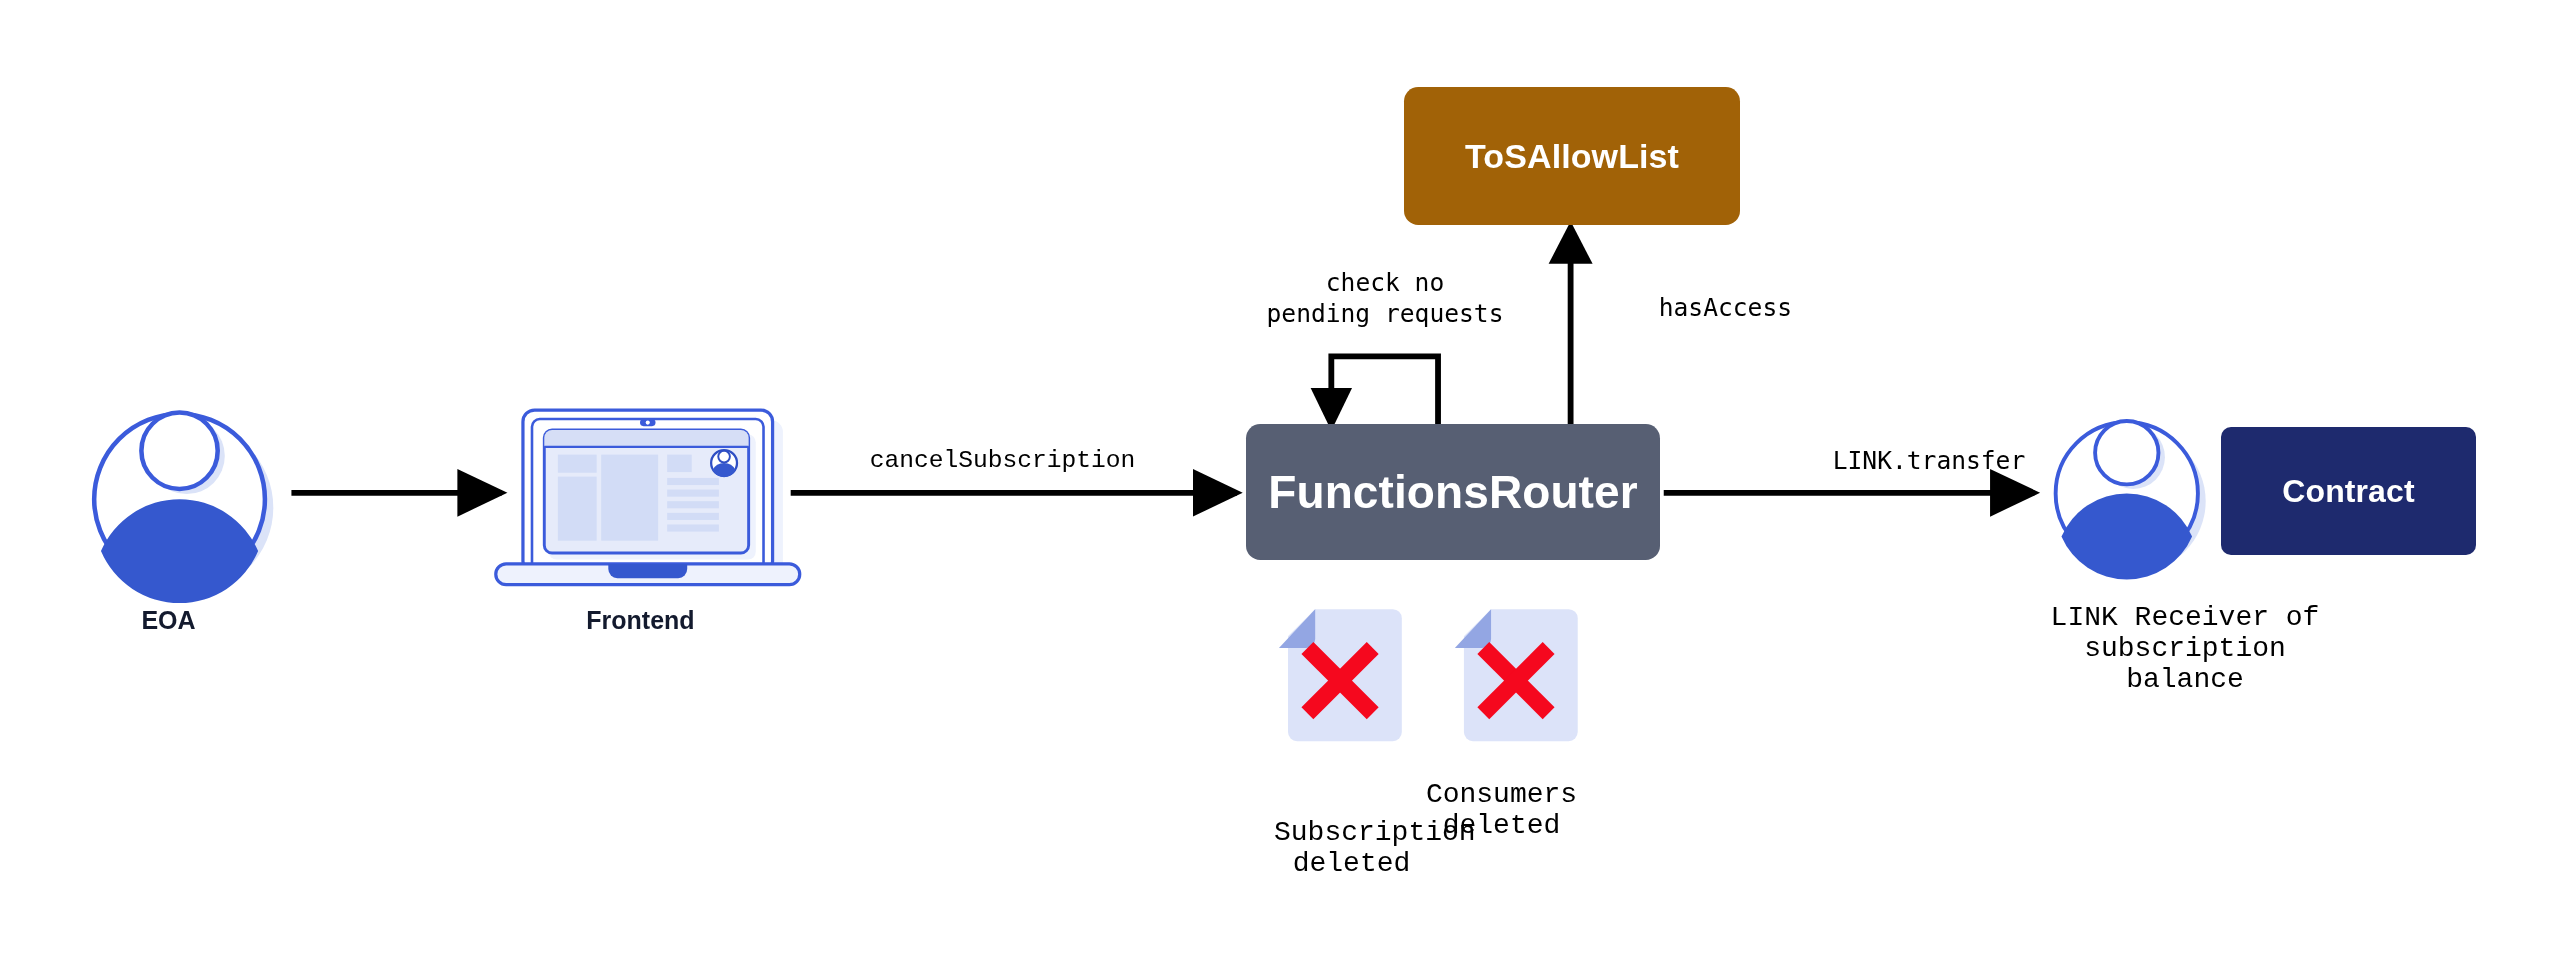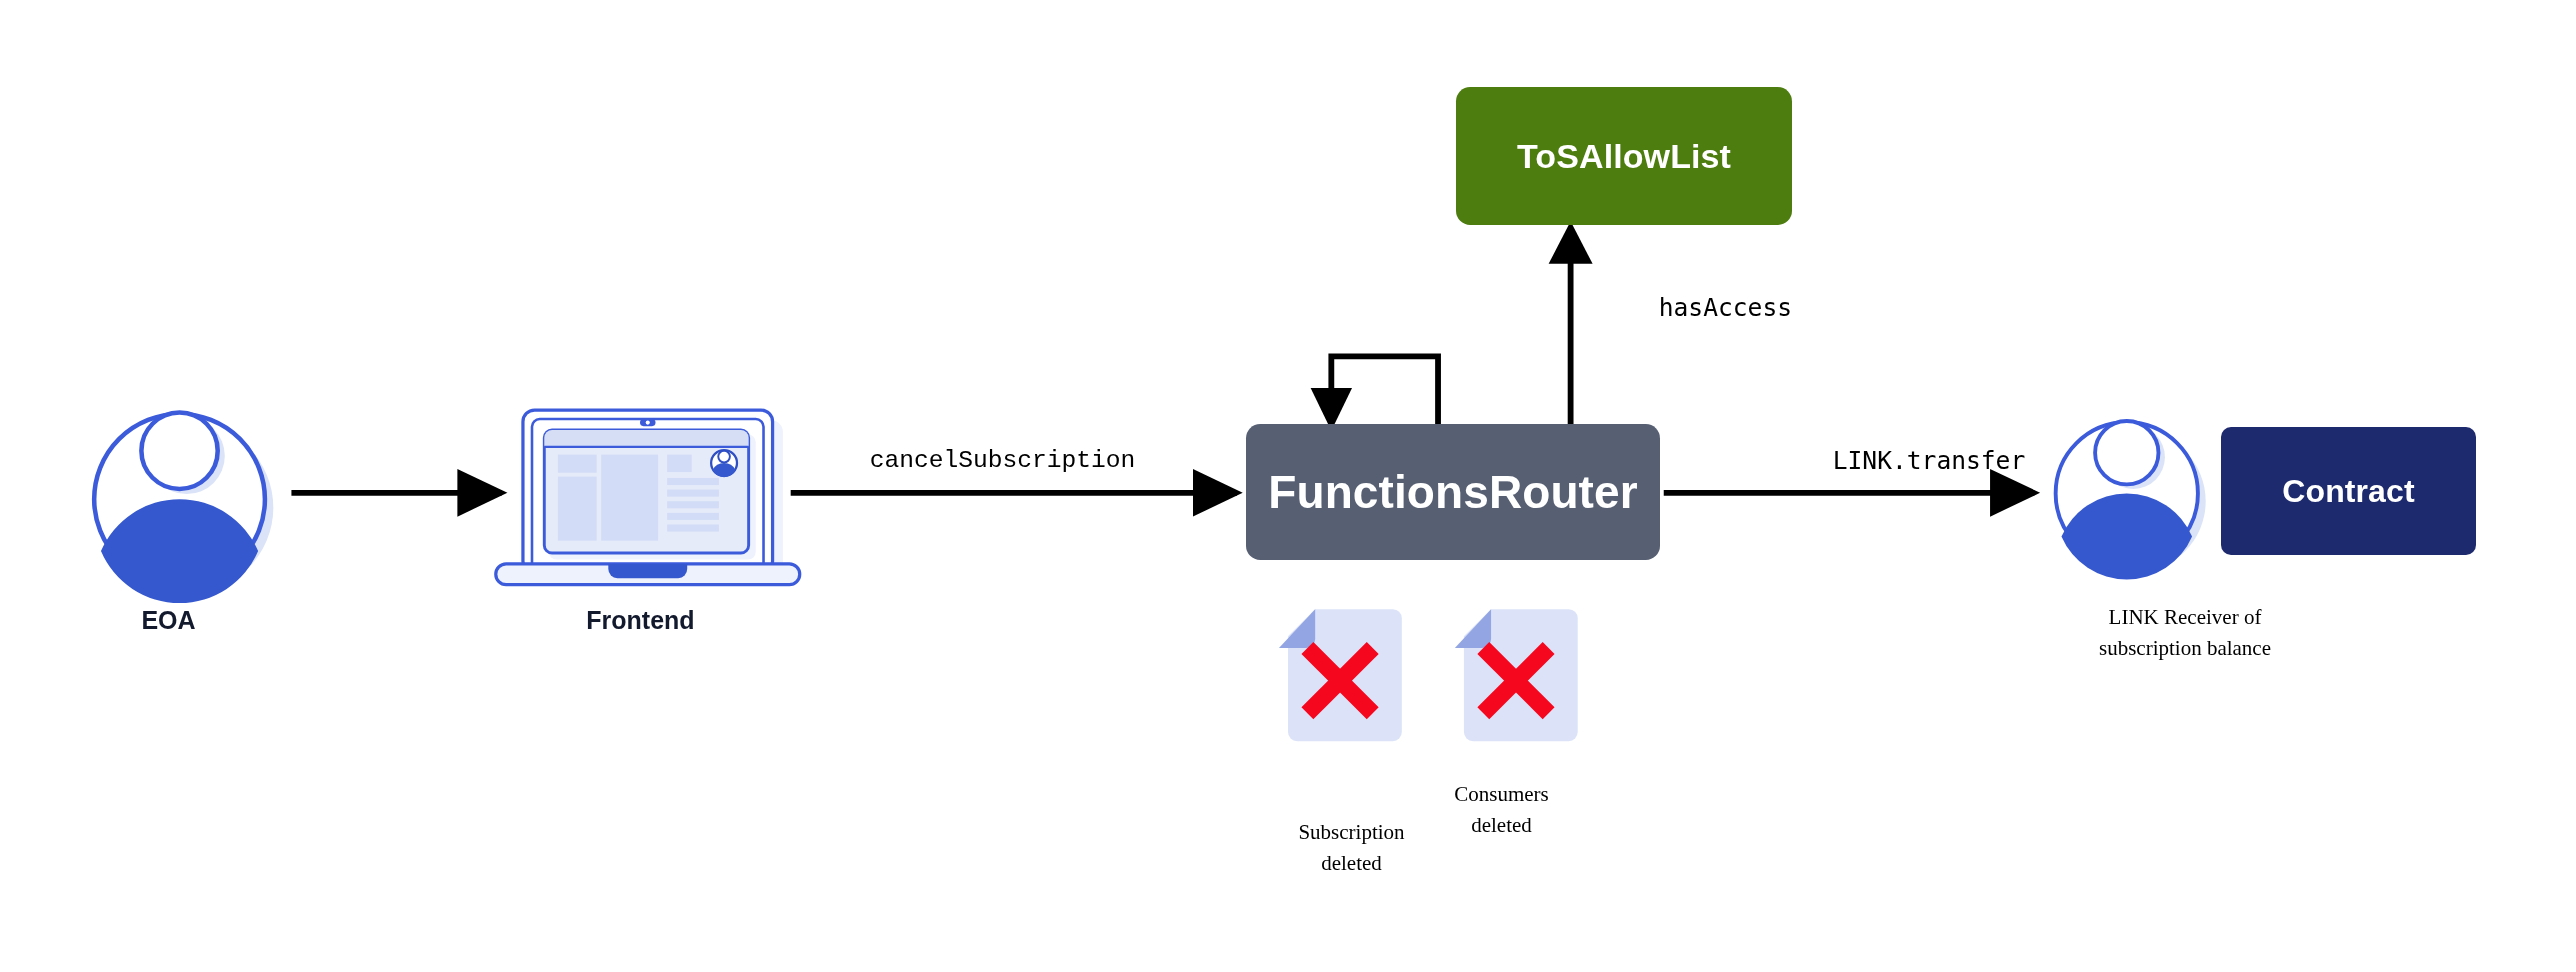--- a/index.html
+++ b/index.html
@@ -26,23 +26,23 @@
     align-items: center;
     justify-content: center;
     border-radius: 14.2px;
     color: #ffffff;
     font-family: "Liberation Sans", sans-serif;
     font-weight: bold;
     letter-spacing: 0.1px;
     box-sizing: border-box;
   }
   #tos-allow-list-box {
-    left: 1456px; top: 87px;
+    left: 1404px; top: 87px;
     width: 336px; height: 138px;
-    background: #4d7c0f;
+    background: #a16207;
     font-size: 34px;
   }
   #functions-router-box {
     left: 1246px; top: 424px;
     width: 414px; height: 136px;
     background: #575f73;
     font-size: 46px;
   }
   #contract-box {
     left: 2221px; top: 427px;
@@ -62,22 +62,22 @@
     color: #131a2e;
     white-space: nowrap;
   }
   #eoa-label  { left: 39px;  top: 606px; width: 259px; }
   #frontend-label { left: 511px; top: 606px; width: 259px; }
 
   
   .caption {
     position: absolute;
     text-align: center;
-    font-family: Liberation Serif, serif;
-    font-size: 21px;
+    font-family: Liberation Mono, monospace;
+    font-size: 28px;
     line-height: 31px;
     color: #000000;
     white-space: pre-line;
   }
   #link-receiver-caption { left: 2017px; top: 602px; width: 336px; }
   #subscription-deleted-caption { left: 1274px; top: 817px; width: 155px; }
   #consumers-deleted-caption    { left: 1424px; top: 779px; width: 155px; }
 
   
   .edge-label {
@@ -225,19 +225,21 @@
 subscription balance</div>
 
   <div class="caption" id="subscription-deleted-caption">Subscription
 deleted</div>
 
   <div class="caption" id="consumers-deleted-caption">Consumers
 deleted</div>
 
   <div class="edge-label" id="edge-label-cancel-subscription">cancelSubscription</div>
 
+  <div class="edge-label" id="edge-label-check-no-pending">check no
+pending requests</div>
 
   <div class="edge-label" id="edge-label-has-access">hasAccess</div>
 
   <div class="edge-label" id="edge-label-link-transfer">LINK.transfer</div>
 
 </div>
 
 
 </body></html>

